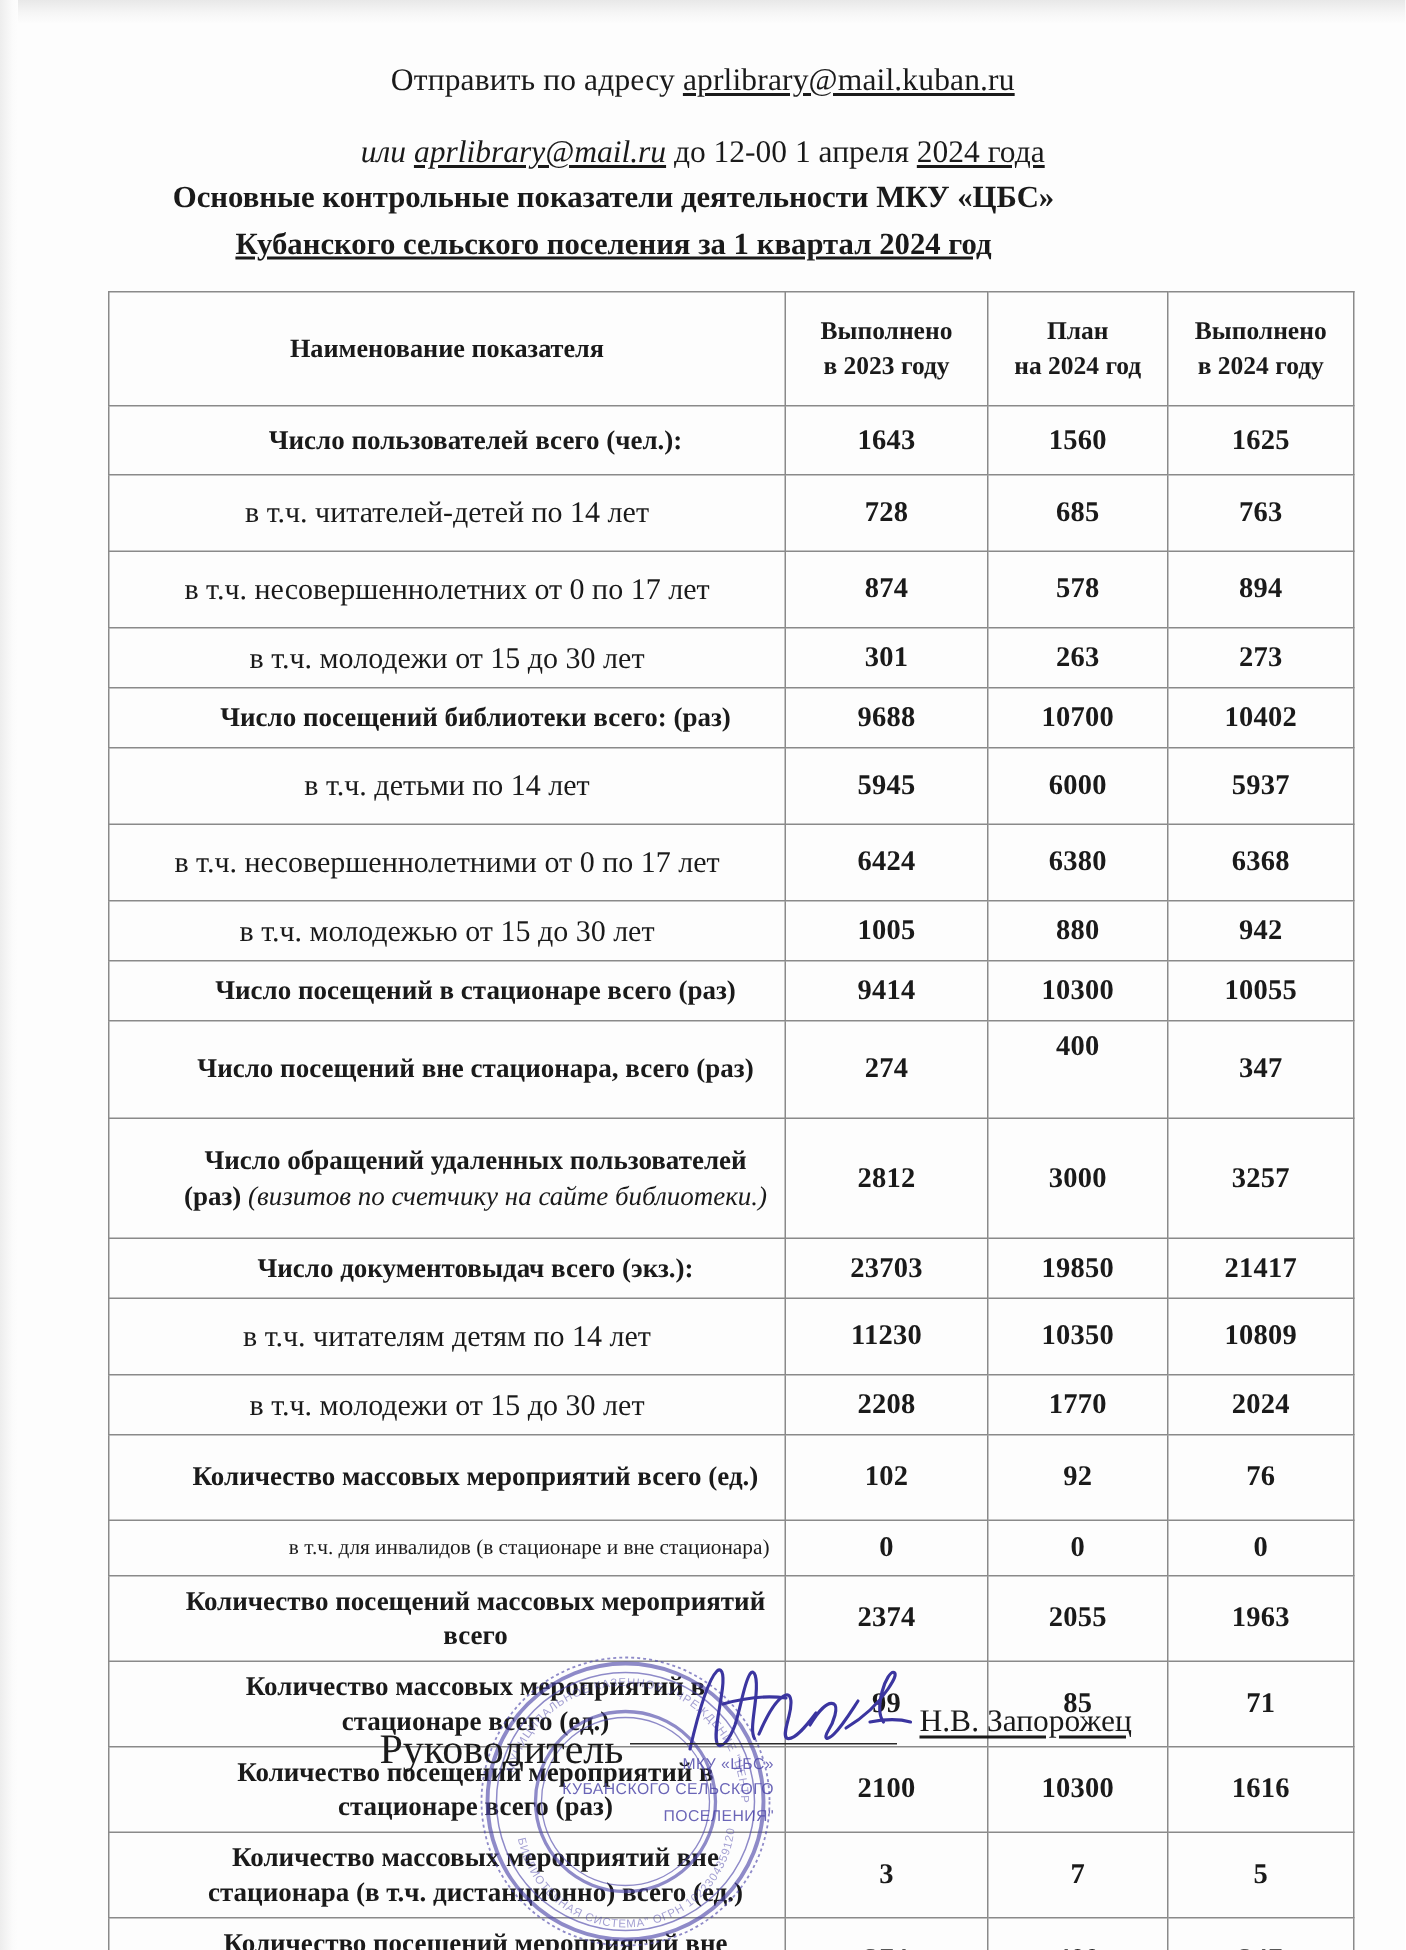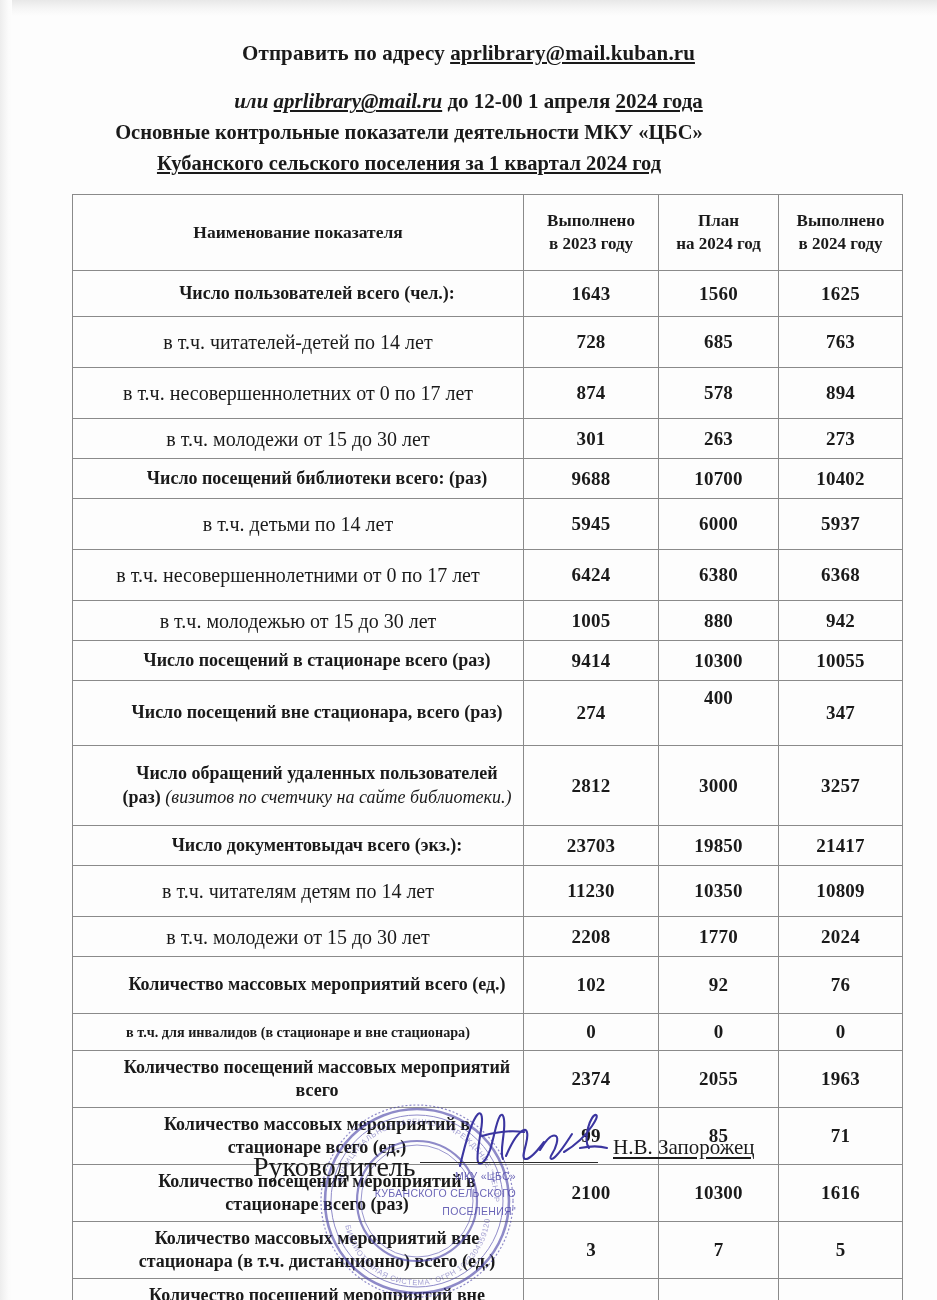--- a/index.html
+++ b/index.html
@@ -36,21 +36,20 @@
   }
 
   
   .addr-block {
     position: absolute;
     top: 38px;
     left: 0;
     width: 937px;
     text-align: center;
     line-height: 1.45;
-    font-weight: bold;
   }
   .addr-line1 {
     font-size: 21px;
     letter-spacing: .1px;
   }
   .addr-line2 {
     font-size: 21px;
     margin-top: 18px;
   }
   .u { text-decoration: underline; text-underline-offset: 2px; }
@@ -96,21 +95,21 @@
   }
   thead th.h-name { font-size: 17.5px; }
 
   td.label {
     text-align: center;
     padding: 4px 10px;
     line-height: 1.3;
   }
   td.label.bold { font-weight: bold; font-size: 18px; padding-left: 48px; }
   td.label.norm { font-weight: normal; font-size: 20px; }
-  td.label.tiny { font-weight: bold; font-size: 14.2px; }
+  td.label.tiny { font-weight: normal; font-size: 14.2px; text-align: right; }
 
   td.num {
     text-align: center;
     font-weight: bold;
     font-size: 19px;
     letter-spacing: .2px;
   }
   td.num.raise { vertical-align: top; padding-top: 6px; }
 
   tr.r-1 td { height: 37px; }

